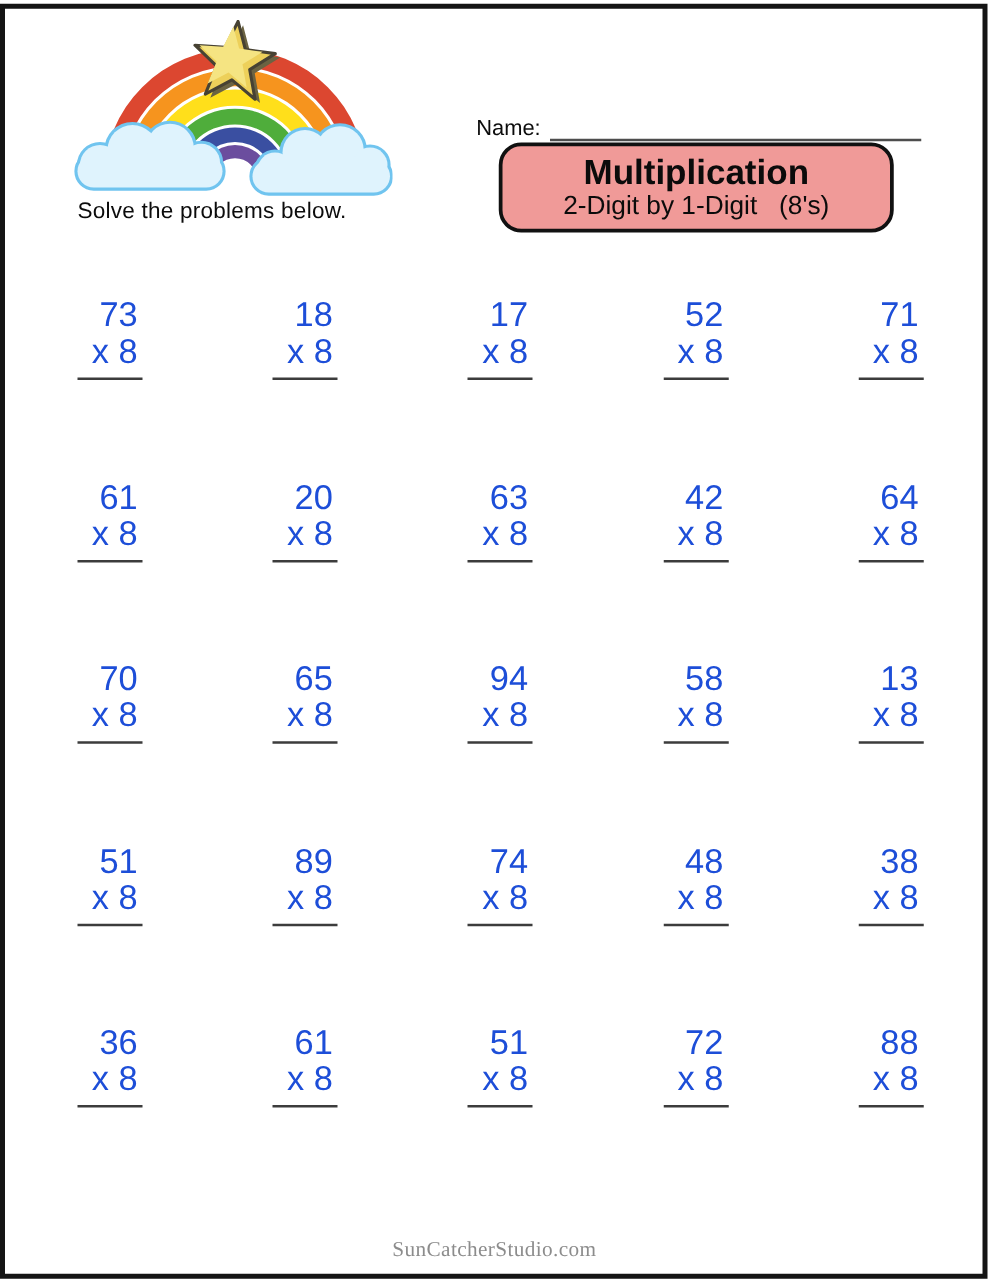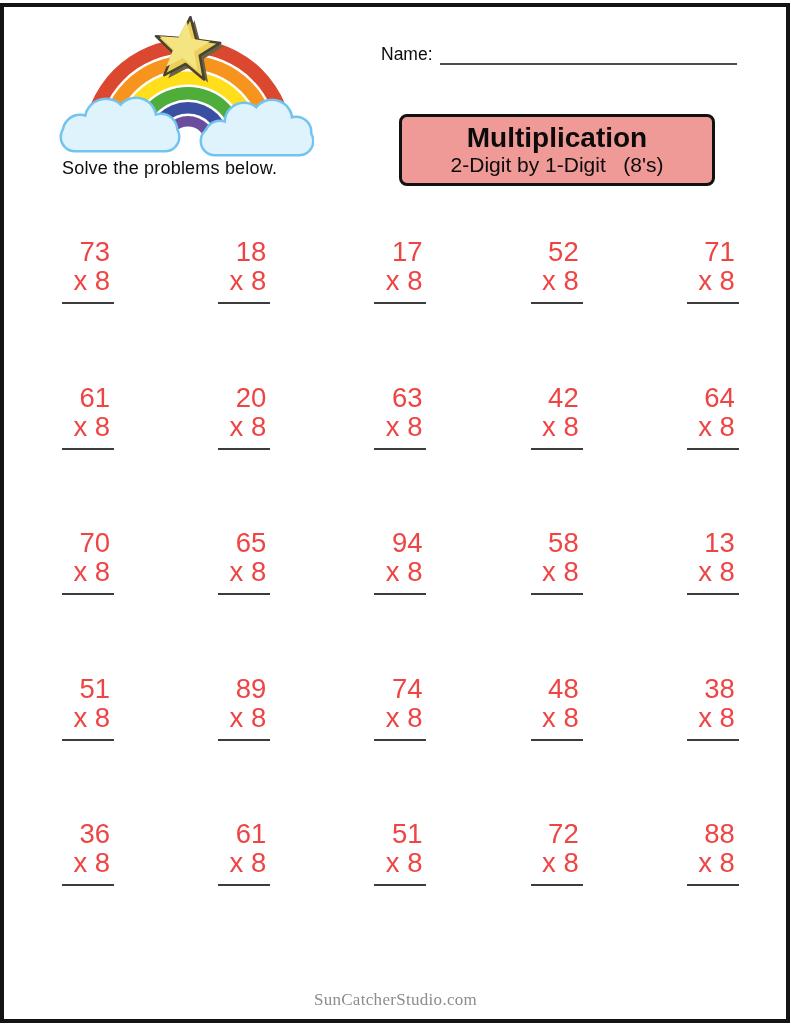--- a/index.html
+++ b/index.html
@@ -14,40 +14,40 @@
     border:4px solid #141414;pointer-events:none;
   }
   
   .art{position:absolute;left:52px;top:16px;width:262px;height:142px;}
   .caption{
     position:absolute;left:62px;top:158px;
     font-size:18px;letter-spacing:0.2px;color:#0c0c0c;
   }
   
   .fields{position:absolute;left:381px;top:44px;width:356px;}
-  .field-row{display:flex;align-items:flex-end;font-size:17.5px;color:#0c0c0c;}
+  .field-row{display:flex;align-items:flex-end;font-size:17.5px;color:#0c0c0c;margin-top:48px;}
   .field-row .line{flex:1;border-bottom:2px solid #4d4d4d;margin-left:7px;height:16px;}
   .field-row.date{margin-top:11px;padding-left:10px;}
   
   .badge{
     position:absolute;left:399px;top:114px;width:310px;height:66px;
-    background:#f09a98;border:3.5px solid #111;border-radius:8px;
+    background:#f09a98;border:3.5px solid #111;border-radius:18px;
     display:flex;flex-direction:column;justify-content:center;align-items:center;
     text-align:center;
   }
   .badge .title{font-weight:bold;font-size:28px;line-height:30px;color:#0b0b0b;}
   .badge .subtitle{font-size:21px;line-height:24px;white-space:pre;color:#0b0b0b;}
   
   .grid{
     position:absolute;left:10px;top:237px;width:781px;
     display:grid;grid-template-columns:repeat(5,1fr);
     grid-auto-rows:145.5px;justify-items:center;align-items:start;
   }
   .problem{
-    text-align:right;font-size:27.5px;line-height:29px;color:#ef4444;
+    text-align:right;font-size:27.5px;line-height:29px;color:#1d4ed8;
     padding:0 4px 7px 4px;min-width:44px;
     border-bottom:2.5px solid #3c3c3c;
   }
   .problem .op{white-space:pre;}
   
   .footer{
     position:absolute;left:0;bottom:14px;width:100%;
     text-align:center;font-size:17px;color:#8c8c8c;letter-spacing:0.3px;font-family:Liberation Serif, serif;
   }
 </style>

